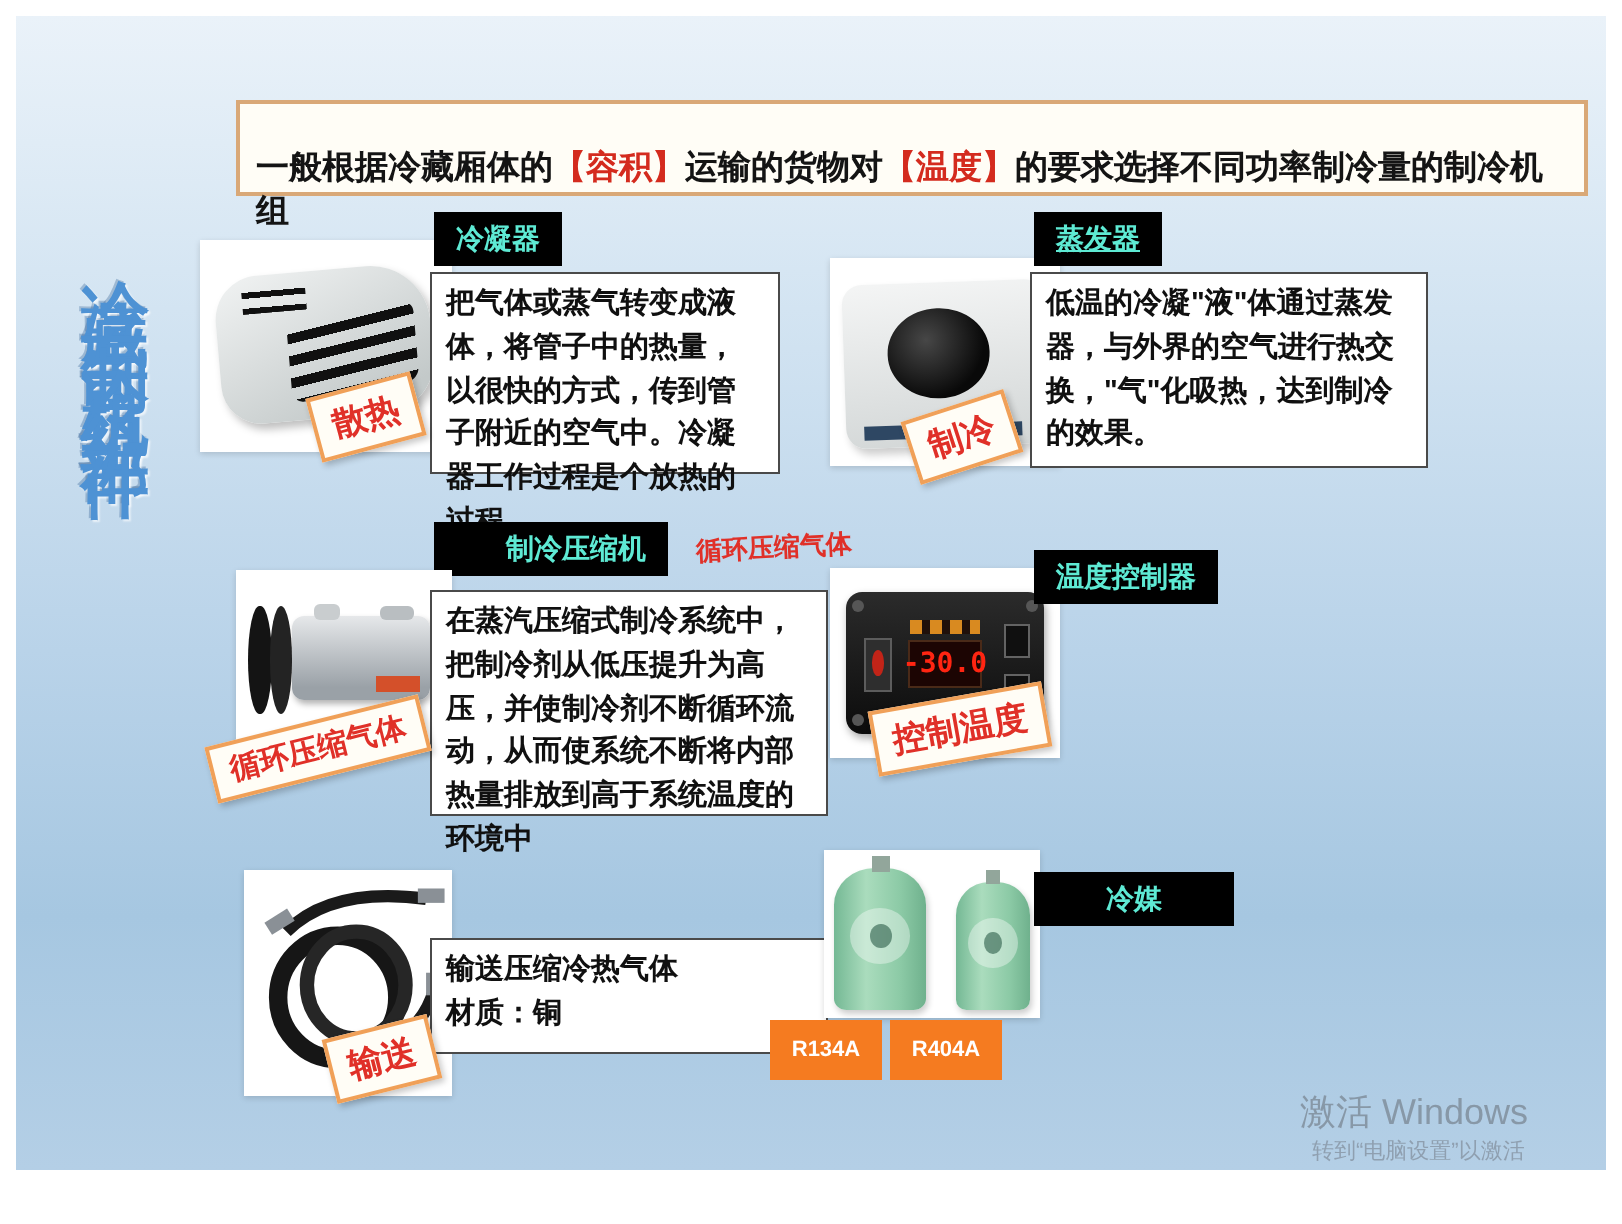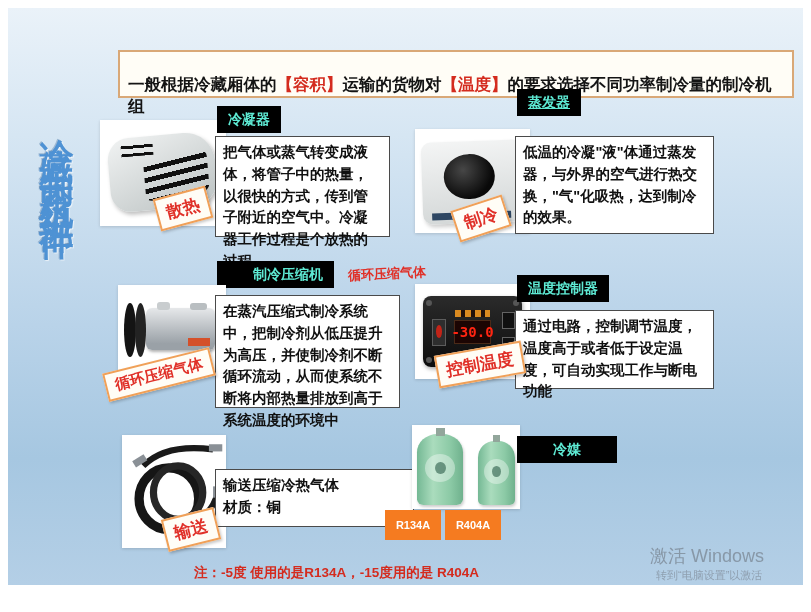--- a/index.html
+++ b/index.html
@@ -130,55 +130,54 @@
     <div class="sec-title" style="left:209px; top:98px;">冷凝器</div>
     <div class="sec-body" style="left:207px; top:128px; width:175px; height:101px;">把气体或蒸气转变成液体，将管子中的热量，以很快的方式，传到管子附近的空气中。冷凝器工作过程是个放热的过程。</div>
 
     <div class="photo" style="left:407px; top:121px; width:115px; height:104px;">
       <div class="evap-body">
         <div class="evap-fan"></div>
         <div class="evap-strip"></div>
       </div>
     </div>
     <div class="tag" style="left:446px; top:194px; transform:rotate(-18deg);">制冷</div>
-    <div class="sec-title" style="left:509px; top:81px;text-decoration:underline;">蒸发器</div>
+    <div class="sec-title" style="left:509px; top:98px;text-decoration:underline;">蒸发器</div>
     <div class="sec-body" style="left:507px; top:128px; width:199px; height:98px;">低温的冷凝"液"体通过蒸发器，与外界的空气进行热交换，"气"化吸热，达到制冷的效果。</div>
 
     <div class="sec-title" style="left:209px; top:253px;padding-left:36px;">制冷压缩机</div>
     <div class="annotation" style="left:340px; top:257px;">循环压缩气体</div>
     <div class="photo" style="left:110px; top:277px; width:108px; height:90px;">
       <div class="comp-body">
         <div class="comp-top1"></div>
         <div class="comp-top2"></div>
         <div class="comp-label"></div>
       </div>
       <div class="comp-pulley">
         <div class="comp-disc"></div>
         <div class="comp-disc d2"></div>
       </div>
     </div>
     <div class="tag" style="left:96px; top:352px; font-size:15px; transform:rotate(-14deg);">循环压缩气体</div>
-    <div class="sec-body" style="left:207px; top:287px; width:185px; height:113px;">在蒸汽压缩式制冷系统中，把制冷剂从低压提升为高压，并使制冷剂不断循环流动，从而使系统不断将内部热量排放到高于系统温度的环境中</div>
+    <div class="sec-body" style="left:207px; top:287px; width:199px; height:113px;">在蒸汽压缩式制冷系统中，把制冷剂从低压提升为高压，并使制冷剂不断循环流动，从而使系统不断将内部热量排放到高于系统温度的环境中</div>
 
     <div class="photo" style="left:407px; top:276px; width:115px; height:95px;">
       <div class="thermo-panel">
         <div class="screw" style="left:3%; top:5%;"></div>
         <div class="screw" style="right:3%; top:5%;"></div>
         <div class="screw" style="left:3%; bottom:5%;"></div>
         <div class="screw" style="right:3%; bottom:5%;"></div>
         <div class="thermo-leds"></div>
         <div class="thermo-display">-30.0</div>
         <div class="thermo-btn"></div>
         <div class="thermo-out1"></div>
         <div class="thermo-out2"></div>
       </div>
     </div>
     <div class="tag" style="left:428px; top:340px; transform:rotate(-10deg);">控制温度</div>
     <div class="sec-title" style="left:509px; top:267px;">温度控制器</div>
-    <div class="sec-body" style="left:507px; top:302px; width:199px; height:79px;">通过电路，控制调节温度，温度高于或者低于设定温度，可自动实现工作与断电功能</div>
 
     <div class="photo" style="left:114px; top:427px; width:104px; height:113px;">
       <svg viewBox="0 0 100 110" style="width:100%;height:100%;">
         <ellipse cx="45" cy="62" rx="29" ry="30" fill="none" stroke="#161616" stroke-width="9"></ellipse>
         <ellipse cx="54" cy="56" rx="24" ry="26" fill="none" stroke="#262626" stroke-width="7"></ellipse>
         <path d="M20 30 Q 42 8 88 14" fill="none" stroke="#1a1a1a" stroke-width="6"></path>
         <path d="M62 88 Q 86 80 92 58" fill="none" stroke="#1a1a1a" stroke-width="6"></path>
         <rect x="10" y="22" width="13" height="7" fill="#8a9096" transform="rotate(-32 16 25)"></rect>
         <rect x="84" y="9" width="13" height="7" fill="#8a9096"></rect>
         <rect x="88" y="50" width="7" height="11" fill="#8a9096"></rect>
@@ -195,19 +194,18 @@
           <div class="cyl-lab"></div>
         </div>
       <div class="cyl c2">
           <div class="cyl-lab"></div>
         </div>
     </div>
     <div class="rlabel" style="left:377px; top:502px; width:56px; height:30px;">R134A</div>
     <div class="rlabel" style="left:437px; top:502px; width:56px; height:30px;">R404A</div>
     <div class="sec-title center" style="left:509px; top:428px; width:100px;">冷媒</div>
 
-    <div class="note">注：-5度 使用的是R134A，-15度用的是 R404A</div>
 
     <div class="wm1">激活 Windows</div>
     <div class="wm2">转到“电脑设置”以激活 Windows。</div>
 
   </div>
 </div>
 
 </body></html>

